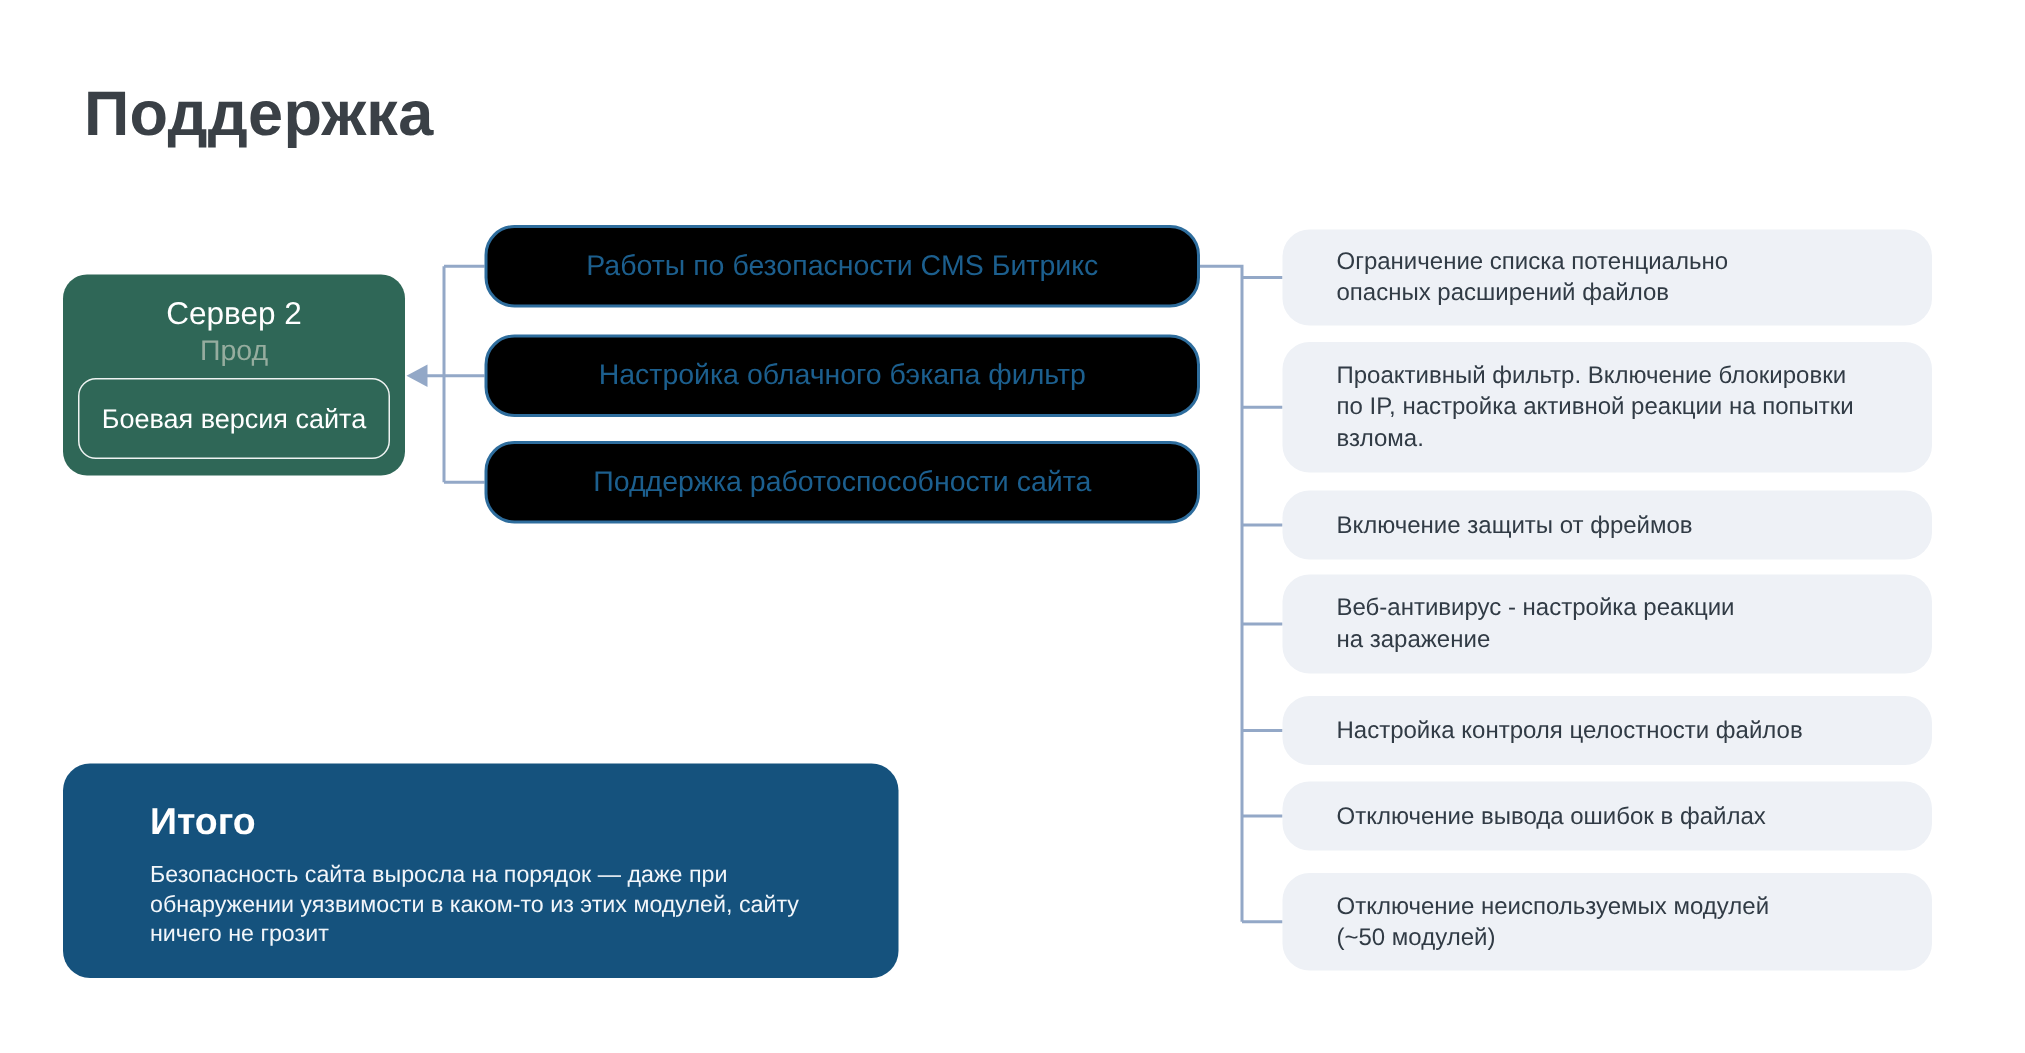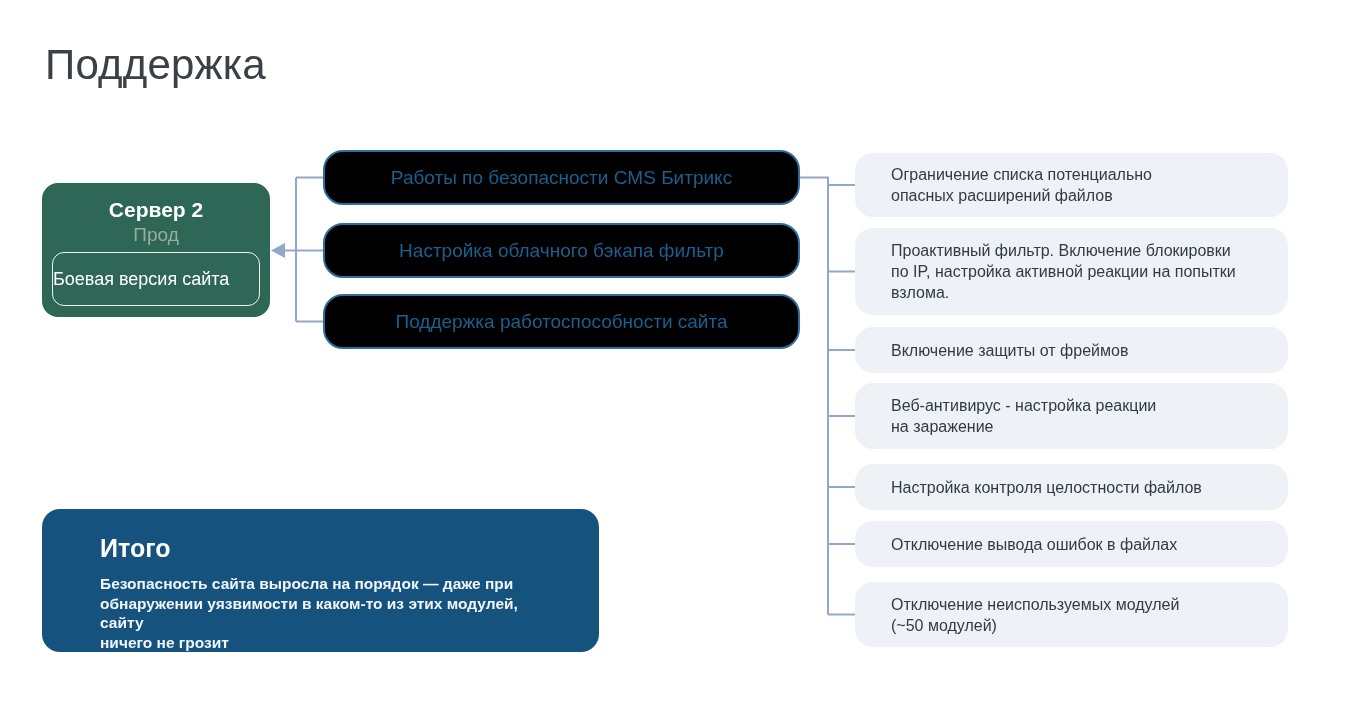--- a/index.html
+++ b/index.html
@@ -15,38 +15,38 @@
     --summary-bg:#15527D;
     --summary-text:#FFFFFF;
   }
   html,body{margin:0;padding:0;background:#fff;}
   body{font-family:"Liberation Sans", sans-serif;}
   .canvas{
     position:relative;width:1350px;height:702px;background:var(--page-bg);
     overflow:hidden;
   }
   .page-title{
-    position:absolute;left:40px;top:36px;margin:5px;
-    font-size:42px;font-weight:400;color:var(--title-text);letter-spacing:.2px;
+    position:absolute;left:40px;top:36px;margin:16px;
+    font-size:42px;font-weight:700;color:var(--title-text);letter-spacing:.2px;
   }
   
   #connectors{position:absolute;left:0;top:0;z-index:1;pointer-events:none;}
 
   
   .server-box{
     position:absolute;left:42px;top:183px;width:228px;height:134px;z-index:2;
     background:var(--server-bg);border-radius:16px;box-sizing:border-box;
     text-align:center;color:#fff;
   }
-  .server-title{margin-top:15px;font-size:21px;font-weight:700;}
+  .server-title{margin-top:15px;font-size:21px;font-weight:400;}
   .server-subtitle{margin-top:2px;font-size:19px;font-weight:500;color:var(--server-subtitle);}
   .server-inner{
     position:absolute;left:10px;right:10px;bottom:11px;height:54px;
     border:1.5px solid rgba(255,255,255,.92);border-radius:12px;
-    display:flex;align-items:center;
+    display:flex;align-items:center;justify-content:center;
     font-size:18px;color:#fff;box-sizing:border-box;
   }
 
   
   .service-box{
     position:absolute;left:323px;width:477px;height:55px;z-index:2;
     background:#000000;border:2px solid var(--service-border);border-radius:20px;
     display:flex;align-items:center;justify-content:center;box-sizing:border-box;
     font-size:19px;font-weight:500;color:var(--service-text);
   }
@@ -61,21 +61,21 @@
     white-space:pre-line;
   }
 
   
   .summary-box{
     position:absolute;left:42px;top:509px;width:557px;height:143px;z-index:2;
     background:var(--summary-bg);border-radius:18px;box-sizing:border-box;
     color:var(--summary-text);padding:25px 40px 0 58px;
   }
   .summary-title{font-size:25px;font-weight:700;margin:0 0 11px 0;}
-  .summary-text{font-size:15.5px;line-height:19.5px;font-weight:700;white-space:pre-line;color:#F2F6FA;}
+  .summary-text{font-size:15.5px;line-height:19.5px;font-weight:400;white-space:pre-line;color:#F2F6FA;}
 </style>
 </head>
 <body>
 
 <div class="canvas" id="canvas">
 
   <h1 class="page-title">Поддержка</h1>
 
   <svg id="connectors" width="1350" height="702">
       <path d="M 296 177.5 L 296 321.5 M 296 177.5 L 323 177.5 M 296 250.5 L 323 250.5 M 296 321.5 L 323 321.5 M 296 250.5 L 282 250.5 M 800 177.5 L 828 177.5 L 828 614.5 M 828 185 L 855 185 M 828 271.5 L 855 271.5 M 828 350 L 855 350 M 828 416 L 855 416 M 828 487 L 855 487 M 828 544 L 855 544 M 828 614.5 L 855 614.5" fill="none" stroke="#93A8C7" stroke-width="2"></path>

